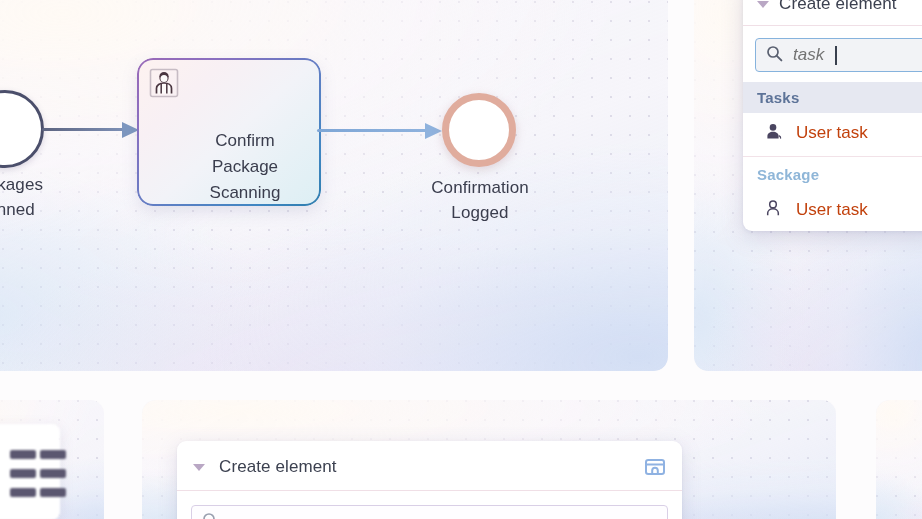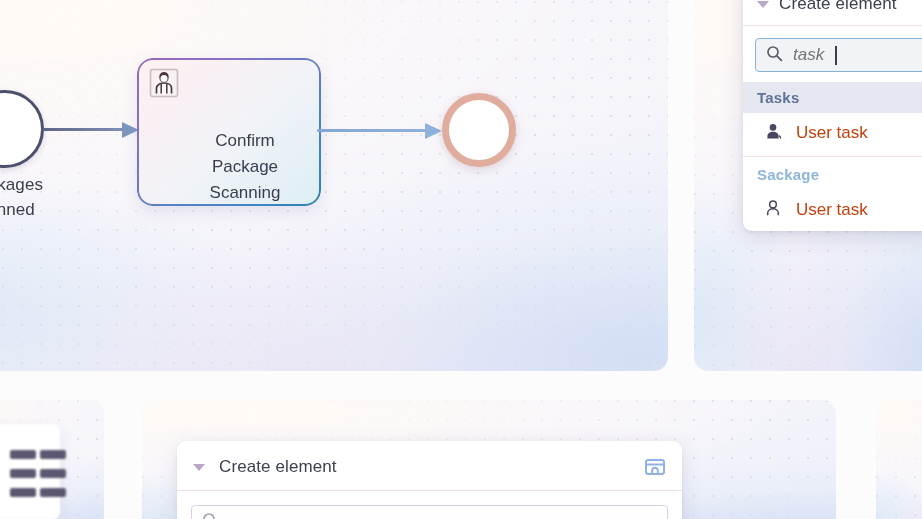--- a/index.html
+++ b/index.html
@@ -197,20 +197,22 @@
 Package
 Scanning</div>
       </div>
 
       <div class="flow" id="flow-2">
         <div class="line"></div>
         <div class="head"></div>
       </div>
 
       <div class="evt" id="end-event"></div>
+      <div class="evt-label" id="end-label">Confirmation
+Logged</div>
     </div>
   </div>
 
   <div class="canvas" id="canvas-right"></div>
 
   <div class="canvas" id="canvas-bl"></div>
   <div class="canvas" id="canvas-bc"></div>
   <div class="canvas" id="canvas-br"></div>
 
   <div id="palette-stub">

